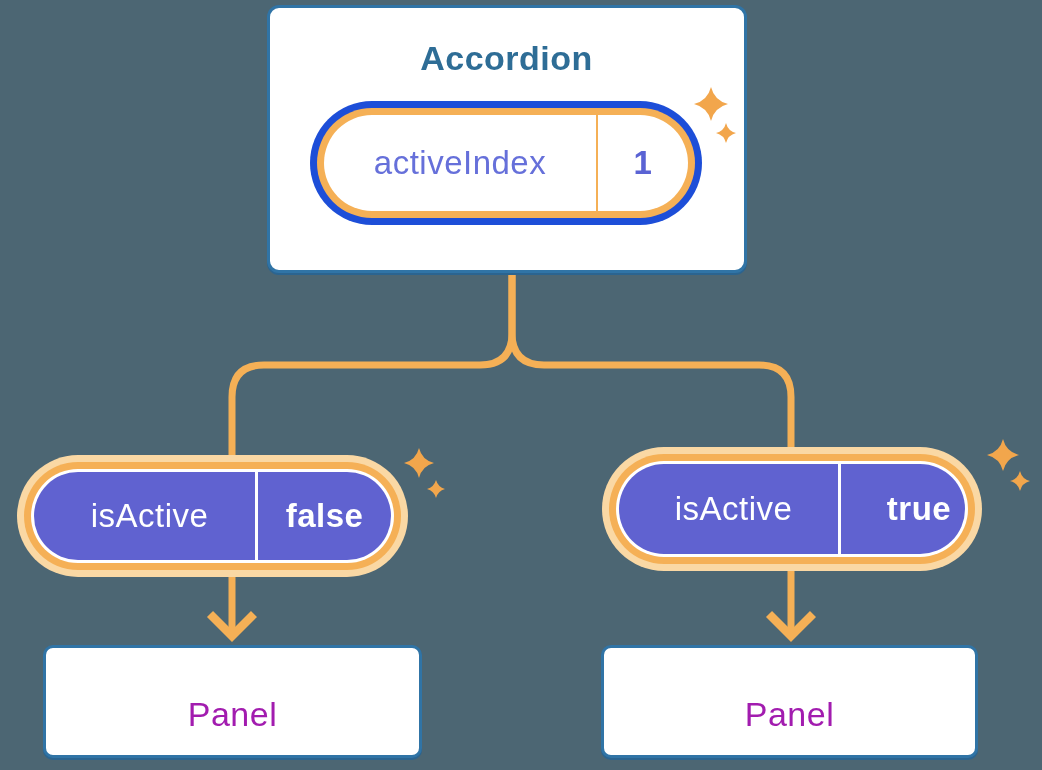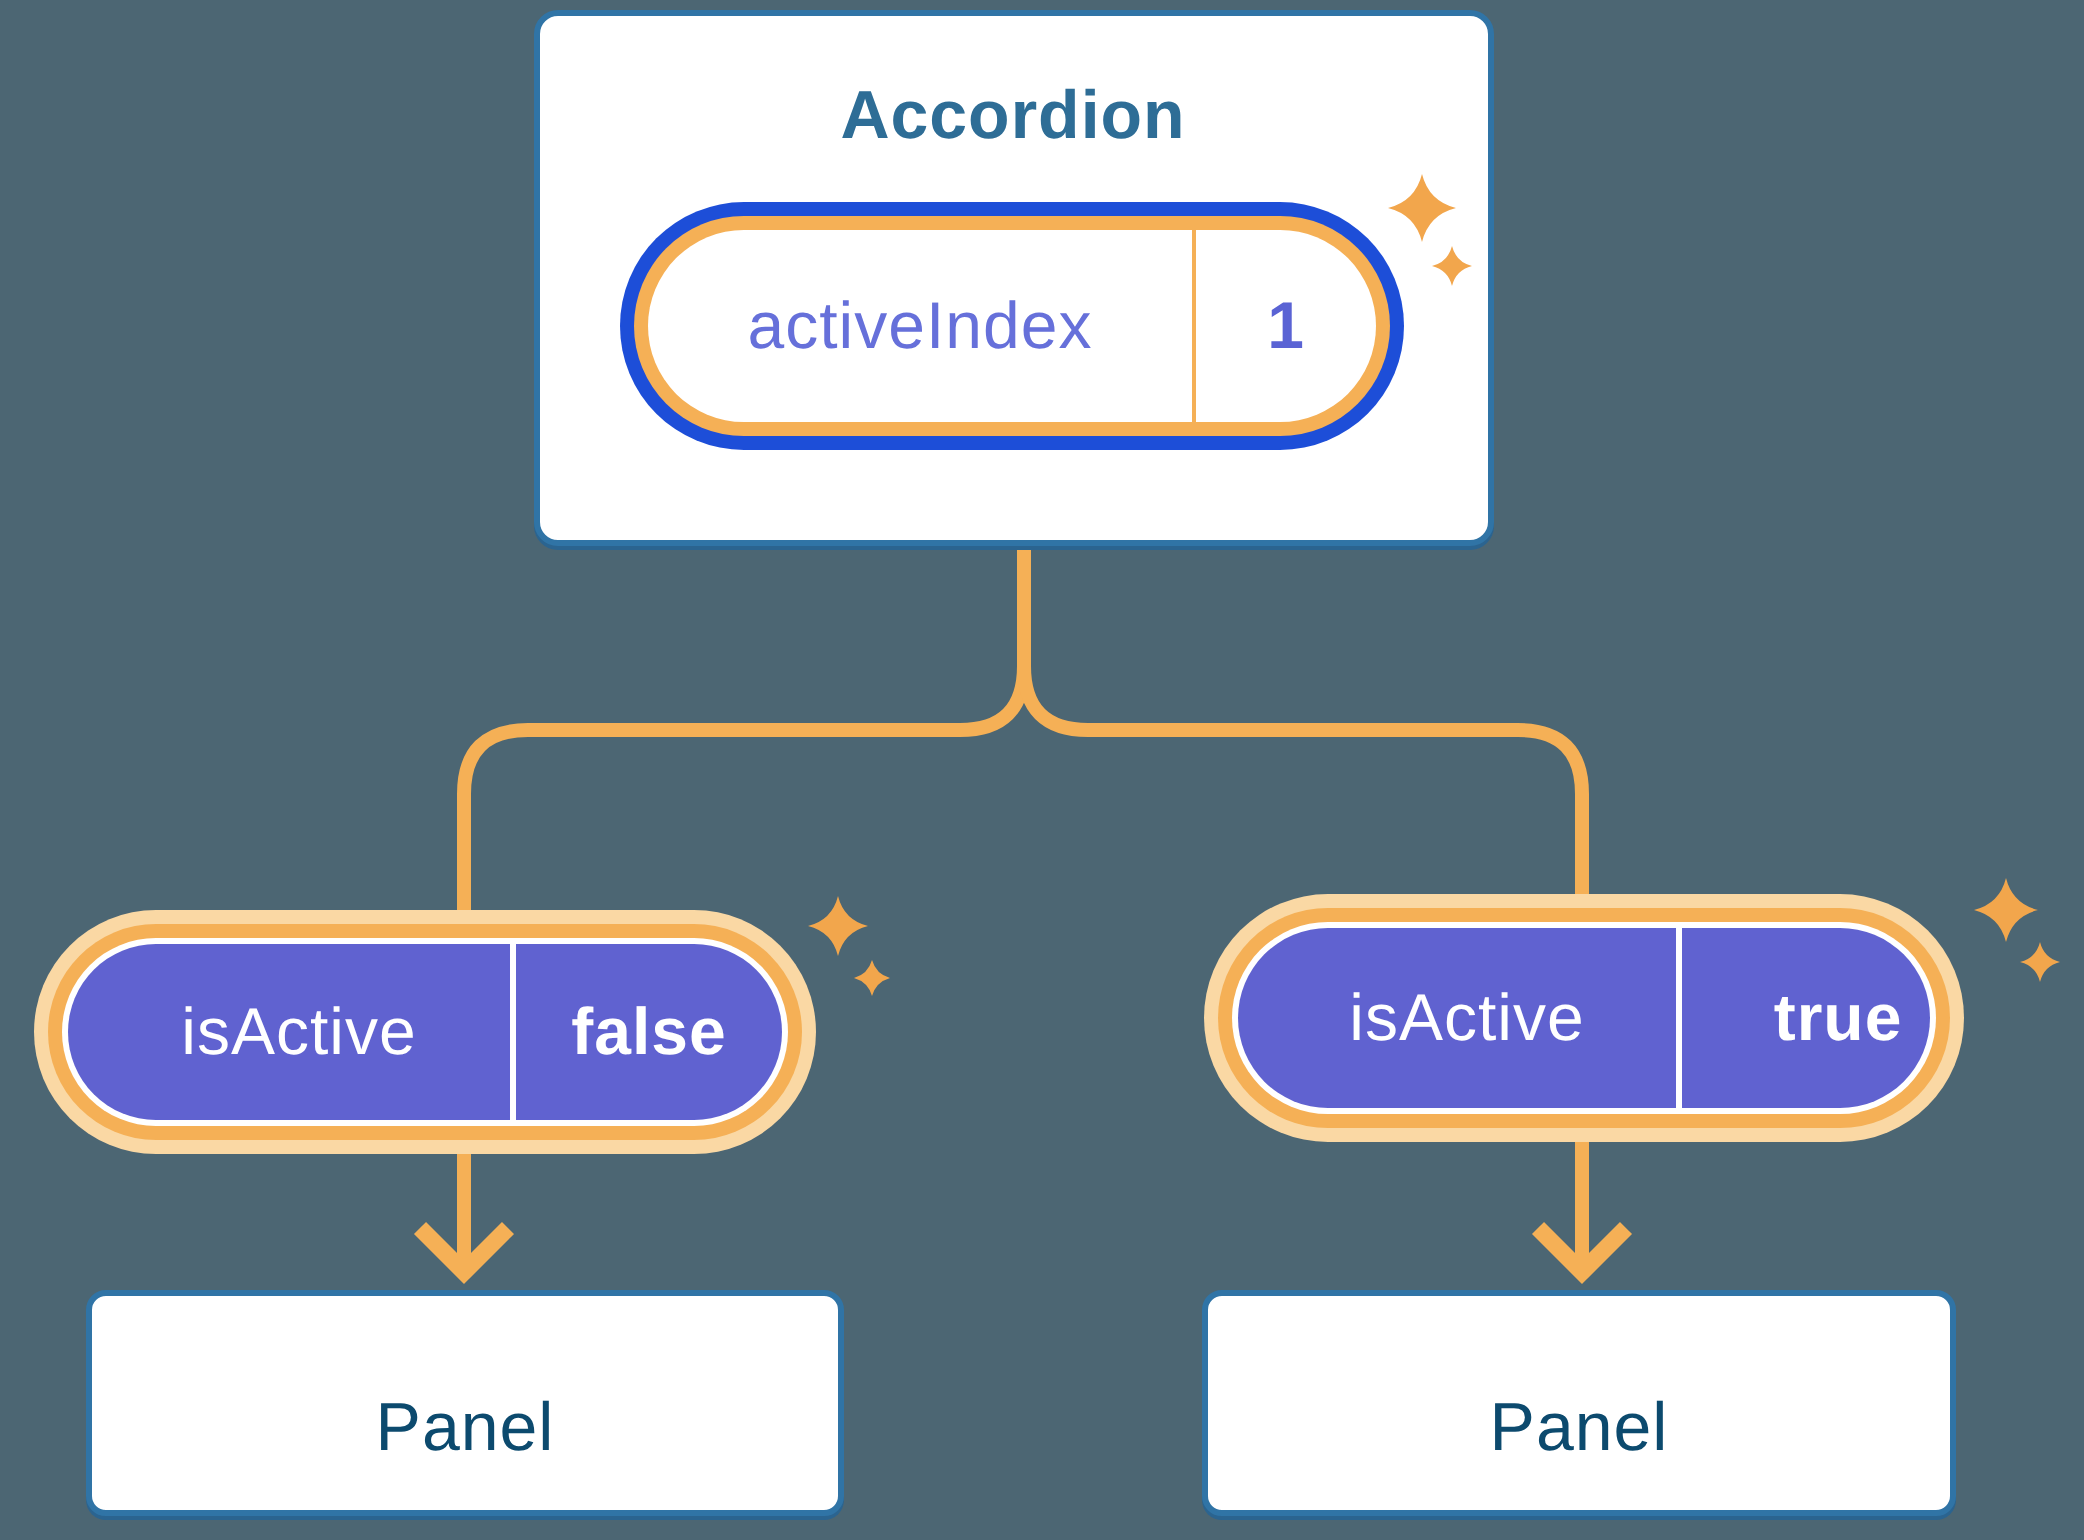--- a/index.html
+++ b/index.html
@@ -37,21 +37,21 @@
     color:#2E6D96;
     letter-spacing:0.5px;
   }
   .panel {
     display:flex; align-items:center; justify-content:center;
     border-radius:10px;
   }
   #panel-left  { left:43px;  top:645px; width:379px; height:113px; }
   #panel-right { left:601px; top:645px; width:377px; height:113px; }
   .panel-label {
-    font-size:34px; font-weight:500; color:#0c4a6e; letter-spacing:0.5px;margin-top:26px;
+    font-size:34px; font-weight:500; color:#a21caf; letter-spacing:0.5px;margin-top:26px;
   }
 
   
   .pill {
     position:absolute;
     display:flex;
     border-radius:999px;
     background:#FAD8A4;          
     padding:7px;
     box-sizing:border-box;

